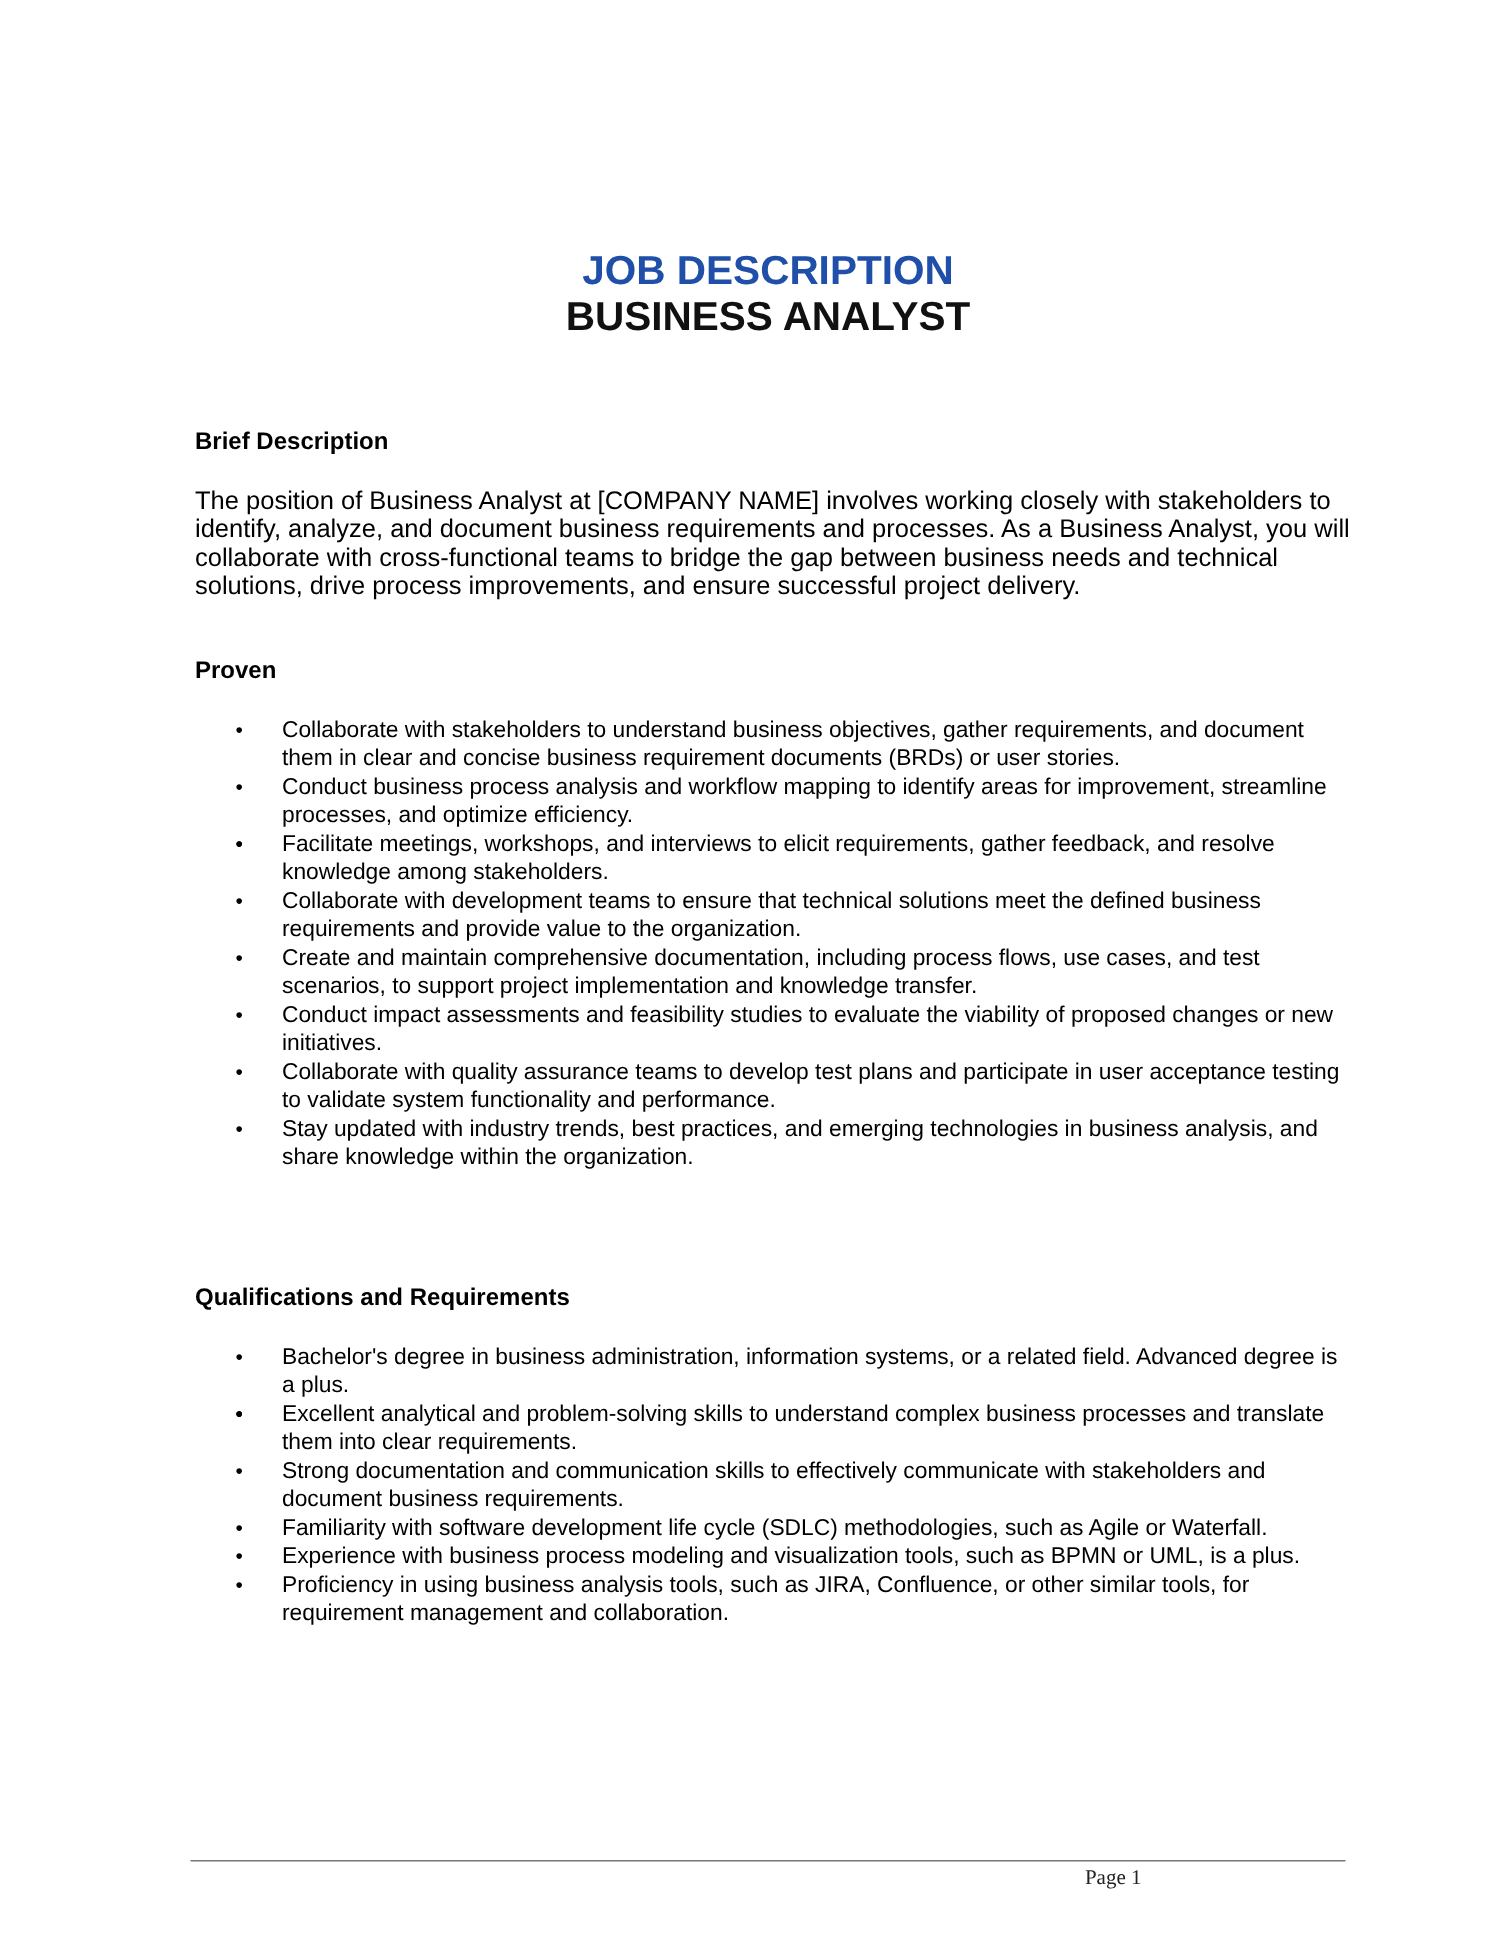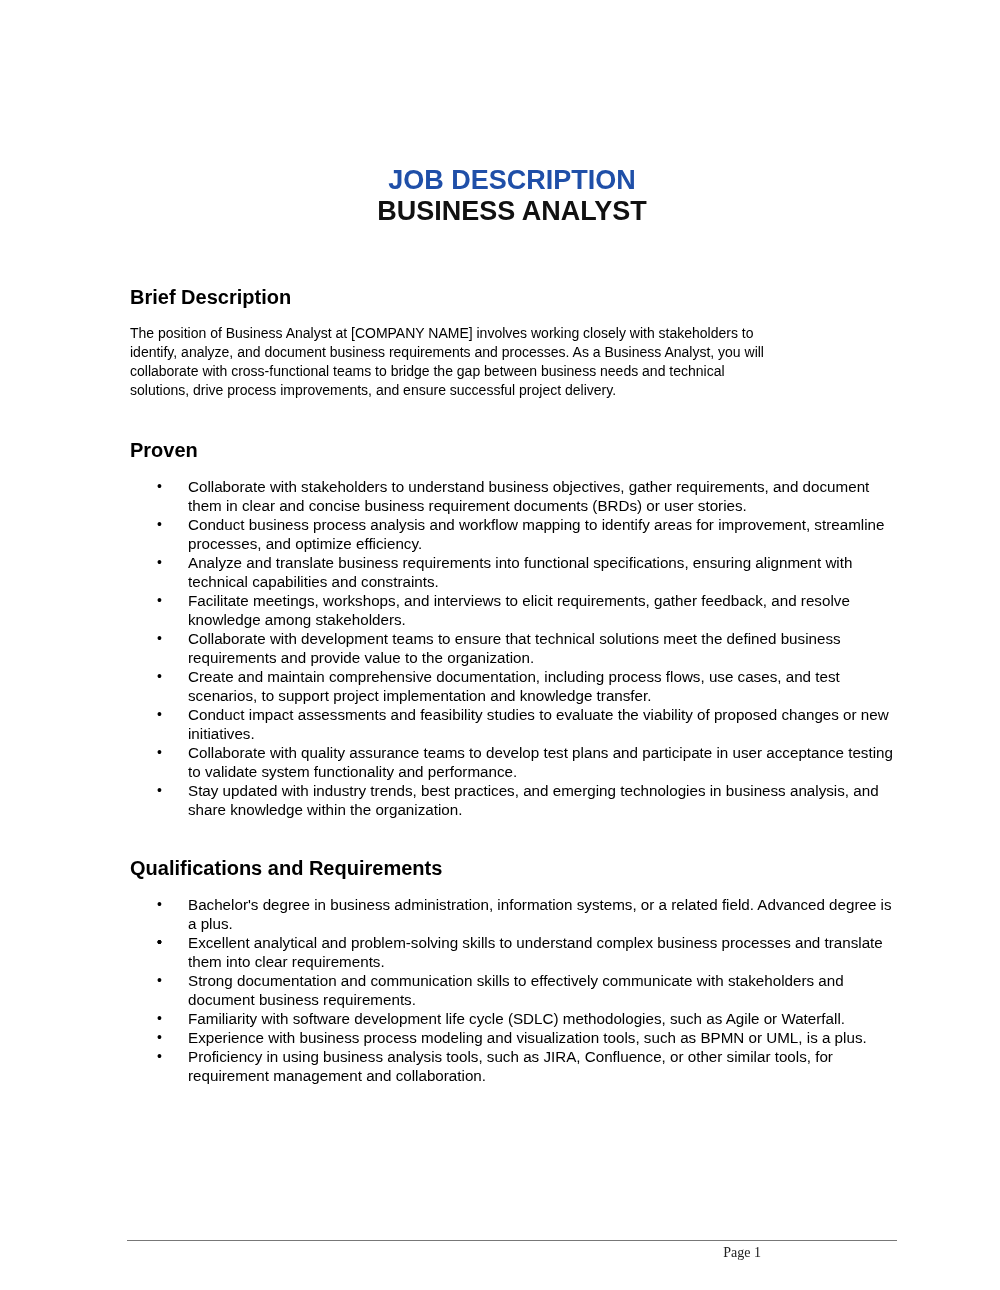--- a/index.html
+++ b/index.html
@@ -2,22 +2,22 @@
 <html><head>
   <meta charset="utf-8">
   <style>
     html, body { margin: 0; padding: 0; background: #ffffff; }
     body { width: 1000px; height: 1290px; position: relative; overflow: hidden;
       font-family: "Liberation Sans", sans-serif; color: #000; }
     .page { position: absolute; left: 12px; top: 0; width: 864px; height: 1290px; margin-top: 48px; }
     .title { position: absolute; left: 0; width: 1000px; text-align: center; font-weight: bold; margin: 0; }
     .title-1 { top: 117px; font-size: 27px; color: #1f4fa8; letter-spacing: 0px; }
     .title-2 { top: 148px; font-size: 27px; color: #111; }
-    .section-heading { position: absolute; left: 118px; font-size: 20px; font-weight: bold; margin: 0; }
-    .para { position: absolute; left: 118px; width: 770px; font-size: 14px; line-height: 19px; margin: 0; }
+    .section-heading { position: absolute; left: 118px; font-size: 16px; font-weight: bold; margin: 0; }
+    .para { position: absolute; left: 118px; width: 770px; font-size: 17px; line-height: 19px; margin: 0; }
     ul.bullets { position: absolute; left: 118px; width: 770px; margin: 0; padding: 0; list-style: none; }
     ul.bullets li { position: relative; padding-left: 58px; font-size: 15.2px; line-height: 19px; }
     ul.bullets li .bullet { position: absolute; left: 27px; top: 0; font-size: 14px; }
     .footer-rule { position: absolute; left: 115px; top: 1192px; width: 770px; height: 0; border-top: 1.5px solid #777; }
     .page-num { position: absolute; right: 115px; top: 1197px; font-family: "Liberation Serif", serif; font-size: 14px; color: #222; }
   </style>
 </head>
 <body>
 
 <div class="page">
@@ -30,21 +30,21 @@
     <span>The position of Business Analyst at [COMPANY NAME] involves working closely with stakeholders to</span><br>
     <span>identify, analyze, and document business requirements and processes. As a Business Analyst, you will</span><br>
     <span>collaborate with cross-functional teams to bridge the gap between business needs and technical</span><br>
     <span>solutions, drive process improvements, and ensure successful project delivery.</span>
   </p>
 
   <h3 class="section-heading" style="top:391px;">Proven</h3>
   <ul class="bullets" style="top:429px;">
     <li><span class="bullet">•</span><span>Collaborate with stakeholders to understand business objectives, gather requirements, and document them in clear and concise business requirement documents (BRDs) or user stories.</span></li>
     <li><span class="bullet">•</span><span>Conduct business process analysis and workflow mapping to identify areas for improvement, streamline processes, and optimize efficiency.</span></li>
-    <li><span class="bullet">•</span><span>Analyze and translate business requirements into functional specifications, ensuring alignment with technical capabilities and constraints.</span></li>
+    <li><span class="bullet">•</span></li>
     <li><span class="bullet">•</span><span>Facilitate meetings, workshops, and interviews to elicit requirements, gather feedback, and resolve knowledge among stakeholders.</span></li>
     <li><span class="bullet">•</span><span>Collaborate with development teams to ensure that technical solutions meet the defined business requirements and provide value to the organization.</span></li>
     <li><span class="bullet">•</span><span>Create and maintain comprehensive documentation, including process flows, use cases, and test scenarios, to support project implementation and knowledge transfer.</span></li>
     <li><span class="bullet">•</span><span>Conduct impact assessments and feasibility studies to evaluate the viability of proposed changes or new initiatives.</span></li>
     <li><span class="bullet">•</span><span>Collaborate with quality assurance teams to develop test plans and participate in user acceptance testing to validate system functionality and performance.</span></li>
     <li><span class="bullet">•</span><span>Stay updated with industry trends, best practices, and emerging technologies in business analysis, and share knowledge within the organization.</span></li>
   </ul>
 
   <h3 class="section-heading" style="top:809px;">Qualifications and Requirements</h3>
   <ul class="bullets" style="top:847px;">

